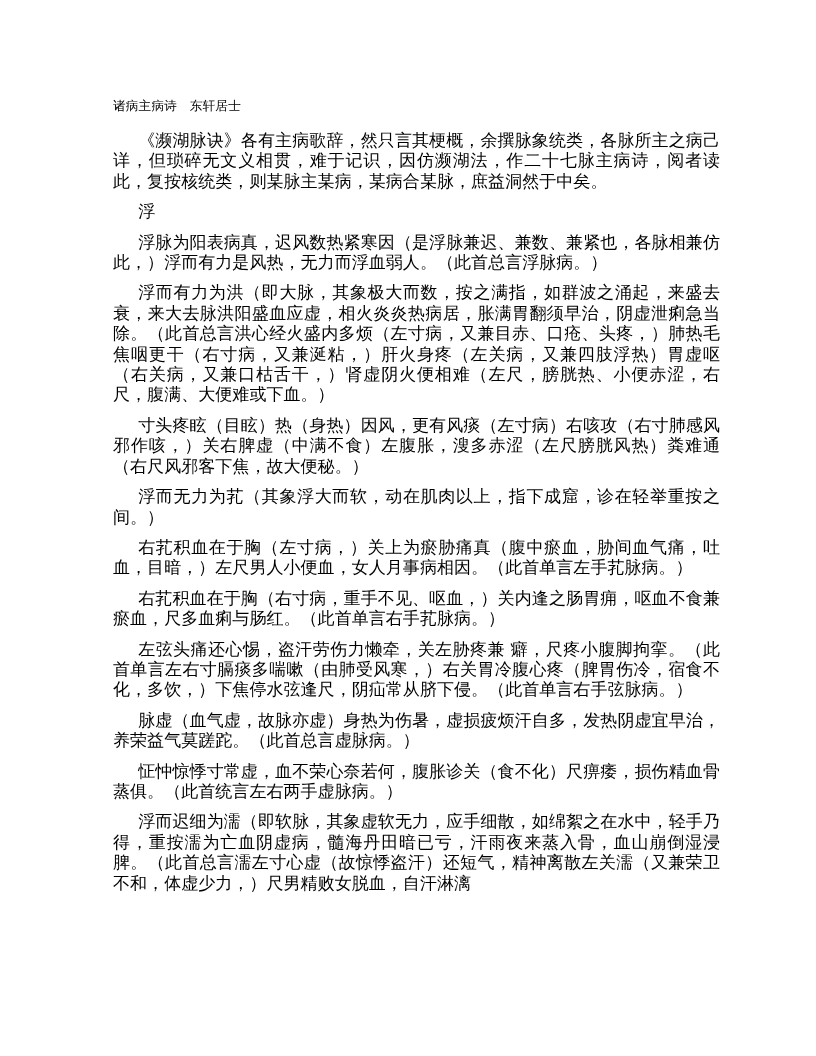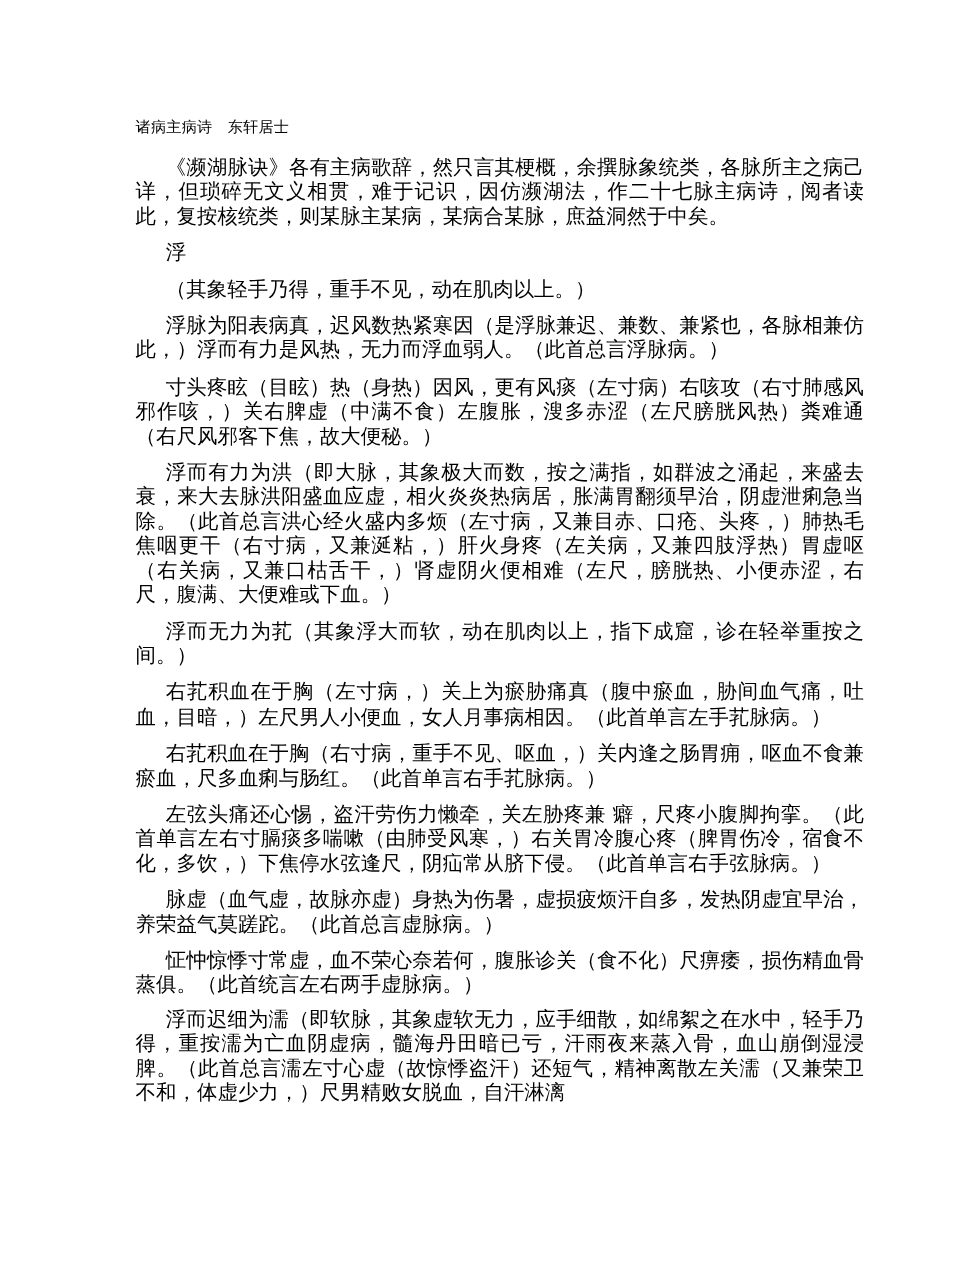--- a/index.html
+++ b/index.html
@@ -37,34 +37,32 @@
     text-justify: inter-ideograph;
     text-indent: 25.2px;
     letter-spacing: 0.05px;
     word-break: break-all;
   }
   .para.heading {
     text-indent: 25.2px;
   }
   .para:last-child {
     margin-bottom: 16px;
-    font-family: Liberation Mono, monospace;
   }
 </style>
 </head>
 <body>
 
 <div class="page">
   <div class="doc-title">诸病主病诗　东轩居士</div>
   <p class="para">《濒湖脉诀》各有主病歌辞，然只言其梗概，余撰脉象统类，各脉所主之病己详，但琐碎无文义相贯，难于记识，因仿濒湖法，作二十七脉主病诗，阅者读此，复按核统类，则某脉主某病，某病合某脉，庶益洞然于中矣。</p>
   <p class="para heading">浮</p>
-  <p class="para">（其象轻手乃得，重手不见，动在肌肉以上。）</p>
   <p class="para">浮脉为阳表病真，迟风数热紧寒因（是浮脉兼迟、兼数、兼紧也，各脉相兼仿此，）浮而有力是风热，无力而浮血弱人。（此首总言浮脉病。）</p>
+  <p class="para">浮而有力为洪（即大脉，其象极大而数，按之满指，如群波之涌起，来盛去衰，来大去脉洪阳盛血应虚，相火炎炎热病居，胀满胃翻须早治，阴虚泄痢急当除。（此首总言洪心经火盛内多烦（左寸病，又兼目赤、口疮、头疼，）肺热毛焦咽更干（右寸病，又兼涎粘，）肝火身疼（左关病，又兼四肢浮热）胃虚呕（右关病，又兼口枯舌干，）肾虚阴火便相难（左尺，膀胱热、小便赤涩，右尺，腹满、大便难或下血。）</p>
   <p class="para">寸头疼眩（目眩）热（身热）因风，更有风痰（左寸病）右咳攻（右寸肺感风邪作咳，）关右脾虚（中满不食）左腹胀，溲多赤涩（左尺膀胱风热）粪难通（右尺风邪客下焦，故大便秘。）</p>
-  <p class="para">浮而有力为洪（即大脉，其象极大而数，按之满指，如群波之涌起，来盛去衰，来大去脉洪阳盛血应虚，相火炎炎热病居，胀满胃翻须早治，阴虚泄痢急当除。（此首总言洪心经火盛内多烦（左寸病，又兼目赤、口疮、头疼，）肺热毛焦咽更干（右寸病，又兼涎粘，）肝火身疼（左关病，又兼四肢浮热）胃虚呕（右关病，又兼口枯舌干，）肾虚阴火便相难（左尺，膀胱热、小便赤涩，右尺，腹满、大便难或下血。）</p>
   <p class="para">浮而无力为芤（其象浮大而软，动在肌肉以上，指下成窟，诊在轻举重按之间。）</p>
   <p class="para">右芤积血在于胸（左寸病，）关上为瘀胁痛真（腹中瘀血，胁间血气痛，吐血，目暗，）左尺男人小便血，女人月事病相因。（此首单言左手芤脉病。）</p>
   <p class="para">右芤积血在于胸（右寸病，重手不见、呕血，）关内逢之肠胃痈，呕血不食兼瘀血，尺多血痢与肠红。（此首单言右手芤脉病。）</p>
   <p class="para">左弦头痛还心惕，盗汗劳伤力懒牵，关左胁疼兼 癖，尺疼小腹脚拘挛。（此首单言左右寸膈痰多喘嗽（由肺受风寒，）右关胃冷腹心疼（脾胃伤冷，宿食不化，多饮，）下焦停水弦逢尺，阴疝常从脐下侵。（此首单言右手弦脉病。）</p>
   <p class="para">脉虚（血气虚，故脉亦虚）身热为伤暑，虚损疲烦汗自多，发热阴虚宜早治，养荣益气莫蹉跎。（此首总言虚脉病。）</p>
   <p class="para">怔忡惊悸寸常虚，血不荣心奈若何，腹胀诊关（食不化）尺痹痿，损伤精血骨蒸俱。（此首统言左右两手虚脉病。）</p>
   <p class="para">浮而迟细为濡（即软脉，其象虚软无力，应手细散，如绵絮之在水中，轻手乃得，重按濡为亡血阴虚病，髓海丹田暗已亏，汗雨夜来蒸入骨，血山崩倒湿浸脾。（此首总言濡左寸心虚（故惊悸盗汗）还短气，精神离散左关濡（又兼荣卫不和，体虚少力，）尺男精败女脱血，自汗淋漓</p>
 </div>
 
 </body></html>

